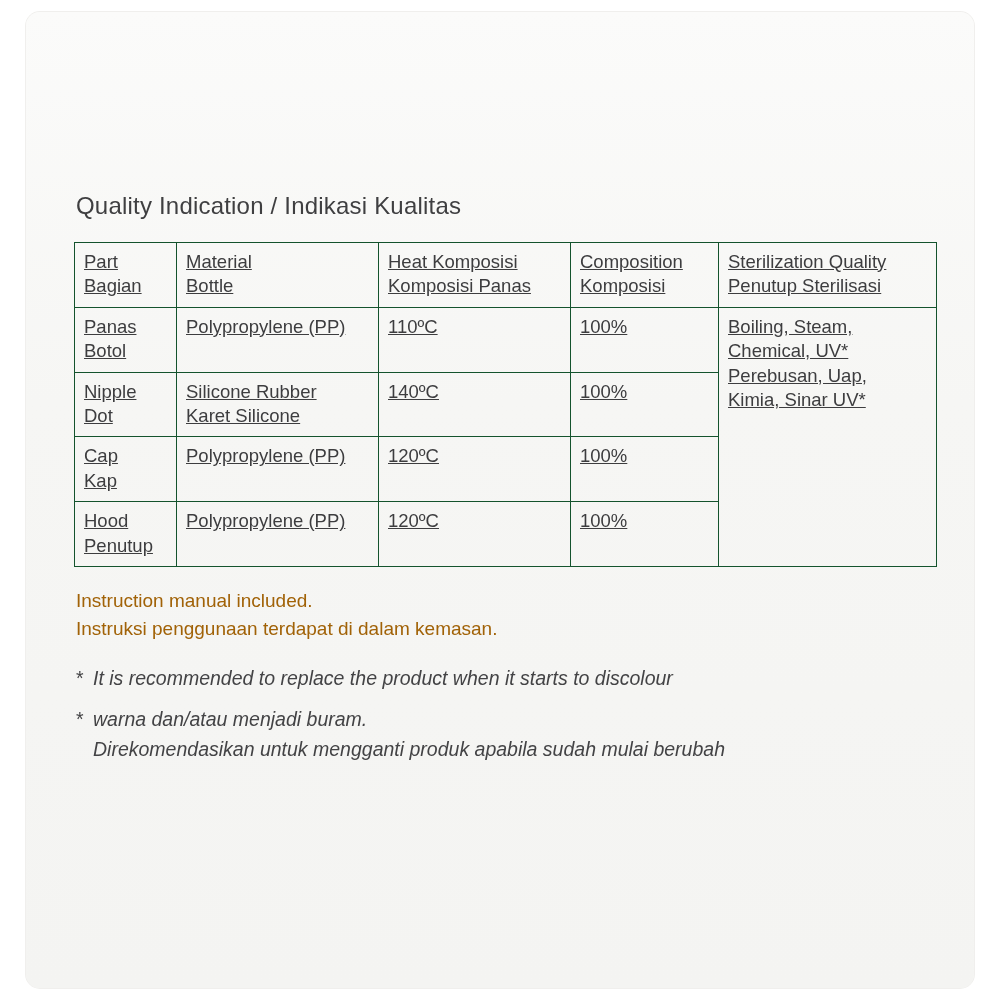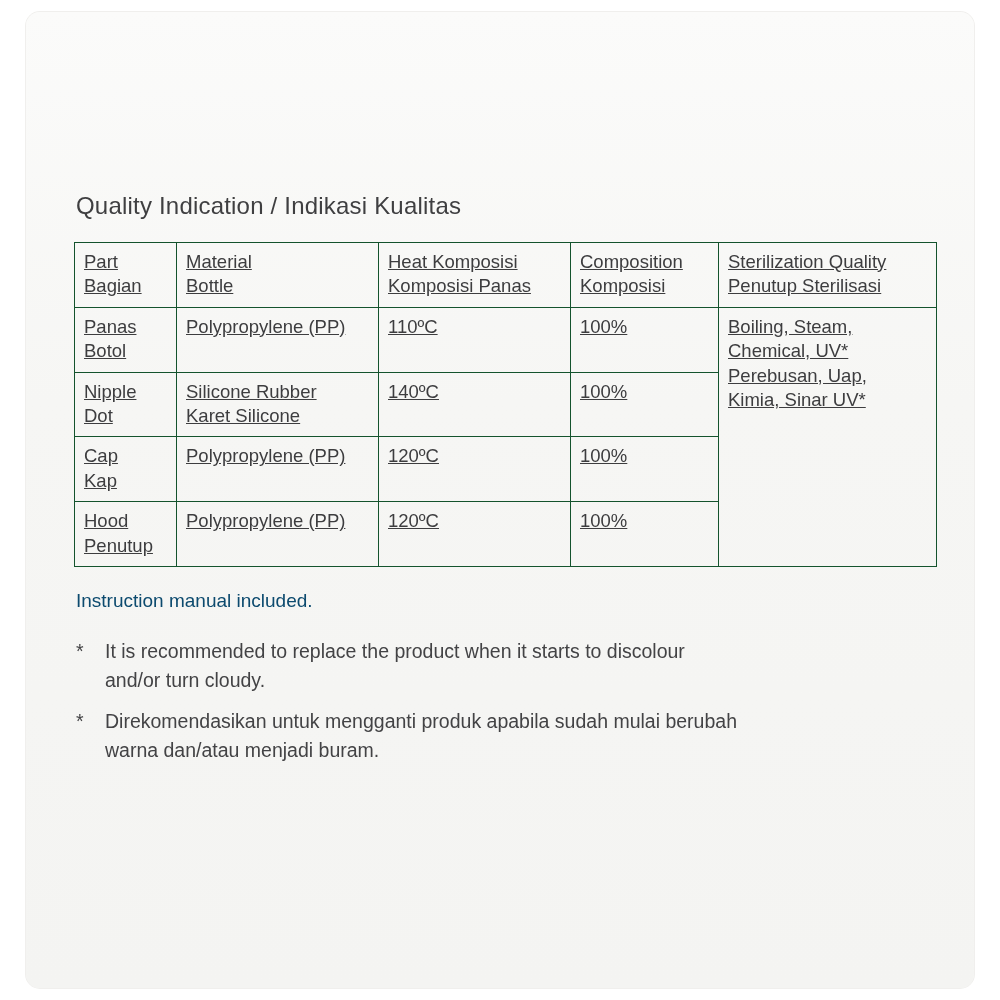--- a/index.html
+++ b/index.html
@@ -88,21 +88,21 @@
   }
   .ster-block { display: block; }
   .ster-gap { height: 10px; }
 
   .notes {
     margin-top: 20px;
     margin-left: 2px;
   }
   .note-line {
     font-size: 19px;
-    color: #0c4a6e;
+    color: #a16207;
     line-height: 1.45;
     white-space: nowrap;
   }
   .star-block {
     margin-top: 22px;
     margin-left: 2px;
   }
   .star-item {
     display: flex;
     font-size: 19.5px;
@@ -112,21 +112,22 @@
   }
   .star-mark {
     width: 17px;
     flex: none;
   }
   .star-text {
     flex: 1;
   }
   .star-text .cont {
     display: block;
-    margin-left: 12px;
+    margin-left: 0px;
+    font-style: italic;
   }
 </style>
 </head>
 <body>
 
 <div class="page">
   <div class="label-card">
     <div class="label-inner"></div>
 
     <div class="content">
@@ -216,34 +217,34 @@
               <span>Polypropylene (PP)</span>
             </td>
             <td class="mid">120ºC</td>
             <td class="mid">100%</td>
           </tr>
         </tbody>
       </table>
 
       <div class="notes">
         <div class="note-line">Instruction manual included.</div>
+        <div class="note-line">Instruksi penggunaan terdapat di dalam kemasan.</div>
       </div>
 
       <div class="star-block">
         <div class="star-item">
           <span class="star-mark">*</span>
           <span class="star-text">
             <span class="cont">It is recommended to replace the product when it starts to discolour</span>
-            <span class="cont">and/or turn cloudy.</span>
           </span>
         </div>
         <div class="star-item">
           <span class="star-mark">*</span>
           <span class="star-text">
+            <span class="cont">warna dan/atau menjadi buram.</span>
             <span class="cont">Direkomendasikan untuk mengganti produk apabila sudah mulai berubah</span>
-            <span class="cont">warna dan/atau menjadi buram.</span>
           </span>
         </div>
       </div>
 
     </div>
   </div>
 </div>
 
 </body></html>

